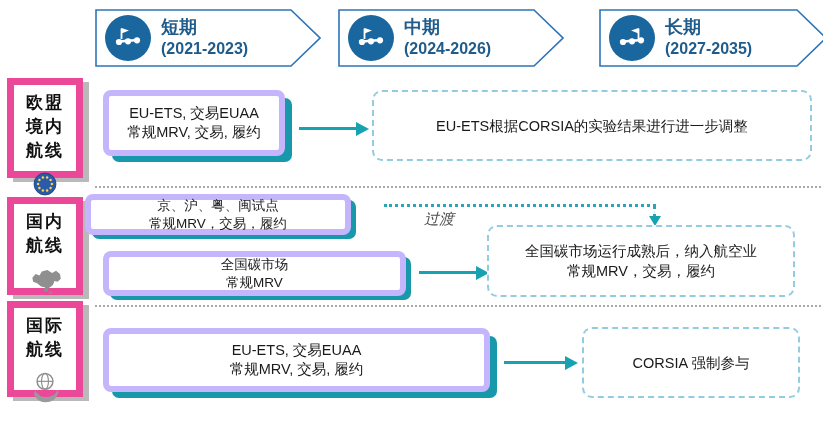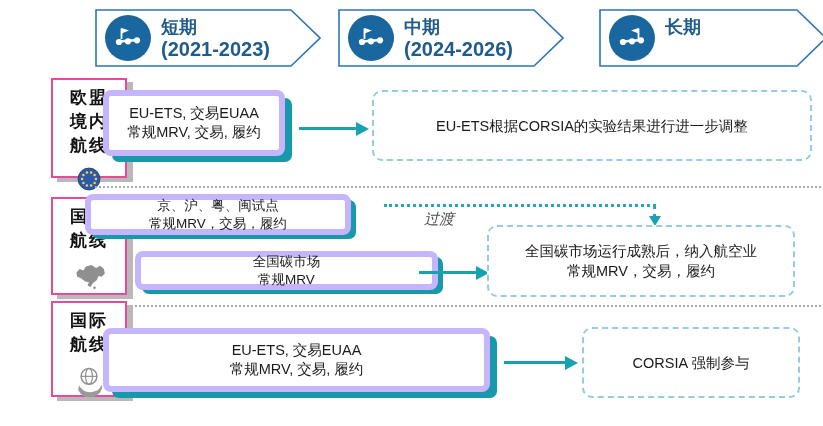--- a/index.html
+++ b/index.html
@@ -6,26 +6,26 @@
   body { background:#fff; font-family:"Liberation Sans","DejaVu Sans",sans-serif; }
   .stage { position:relative; width:823px; height:426px; background:#fff; overflow:hidden; }
 
   
   .chevron { position:absolute; top:9px; height:56px; }
   .chevron svg.shape { position:absolute; left:0; top:0; }
   .chev-circle { position:absolute; left:10px; top:6px; width:46px; height:46px;
     border-radius:50%; background:#19679e; display:flex; align-items:center; justify-content:center; }
   .chev-text { position:absolute; left:66px; top:7px; color:#1f5c8b; font-weight:bold; line-height:22px; }
   .chev-text .phase { font-size:18px; }
-  .chev-text .range { font-size:20px; }
+  .chev-text .range { font-size:16px; }
 
   
   .rowlabel { position:absolute; left:7px; width:76px; background:#fff;
-    box-shadow:6px 4px 0 0 #b9b9b9; border:2px solid #ec4899;
-    text-align:center; padding-top:6px;margin-left:44px; }
+    box-shadow:6px 4px 0 0 #b9b9b9; border:7px solid #ec4899;
+    text-align:center; padding-top:6px; }
   .rowlabel .ln { font-size:17px; font-weight:bold; color:#111; line-height:24px; letter-spacing:2px; }
   .rowlabel .icn { margin-top:8px; }
 
   
   .sbox { position:absolute; background:#fff; border:6px solid #c4b5fd; border-radius:8px;
     box-shadow:8px 7px 0 -1px #1799ab;
     display:flex; flex-direction:column; align-items:center; justify-content:center;
     color:#1a1a1a; text-align:center; }
   .sbox .l1, .sbox .l2 { font-size:14.5px; line-height:19px; }
   .sbox.small .l1, .sbox.small .l2 { font-size:13.5px; line-height:18px; }
@@ -103,20 +103,21 @@
         <path d="M4,20 Q15,18.5 27,18" stroke="#fff" stroke-width="2.4" fill="none"></path>
         <circle cx="7" cy="20" r="3.1" fill="#fff"></circle>
           <circle cx="16" cy="19.3" r="3.1" fill="#fff"></circle>
           <circle cx="25" cy="18.3" r="3.1" fill="#fff"></circle>
         <line x1="22.5" y1="6.5" x2="22.5" y2="17" stroke="#fff" stroke-width="1.8"></line>
         <polygon points="22.5,6 15,8.6 22.5,11.4" fill="#fff"></polygon>
       </svg>
     </div>
     <div class="chev-text">
       <div class="phase">长期</div>
+      <div class="range">(2027-2035)</div>
     </div>
   </div>
 
   <div class="rowlabel" style="top:78px;height:100px;">
     <div class="ln">欧盟</div>
     <div class="ln">境内</div>
     <div class="ln">航线</div>
     <div class="icn">
       <svg width="26" height="26" viewBox="0 0 32 32">
         <circle cx="16" cy="16" r="13.5" fill="#2b5ba8" stroke="#173f78" stroke-width="1"></circle>
@@ -163,21 +164,21 @@
   <div class="sbox small" style="left:85px;top:194px;width:266px;height:41px;box-shadow:6px 5px 0 -1px #1799ab;">
     <div class="l1">京、沪、粤、闽试点</div>
     <div class="l2">常规MRV，交易，履约</div>
   </div>
 
   <div class="dot-h" style="left:384px;top:204px;width:272px;"></div>
   <div class="dot-v" style="left:653px;top:206px;height:11px;"></div>
   <div class="v-head" style="left:648.5px;top:216px;"></div>
   <div class="transition-label" style="left:424px;top:210px;">过渡</div>
 
-  <div class="sbox small" style="left:103px;top:251px;width:303px;height:39px;box-shadow:6px 5px 0 -1px #1799ab;margin-left:32px;">
+  <div class="sbox small" style="left:103px;top:251px;width:303px;height:45px;box-shadow:6px 5px 0 -1px #1799ab;">
     <div class="l1">全国碳市场</div>
     <div class="l2">常规MRV</div>
   </div>
 
   <div class="h-arrow" style="left:419px;top:271px;width:58px;">
     <span class="head"></span>
   </div>
 
   <div class="dbox" style="left:487px;top:225px;width:308px;height:72px;">
     <div class="l1">全国碳市场运行成熟后，纳入航空业</div>

